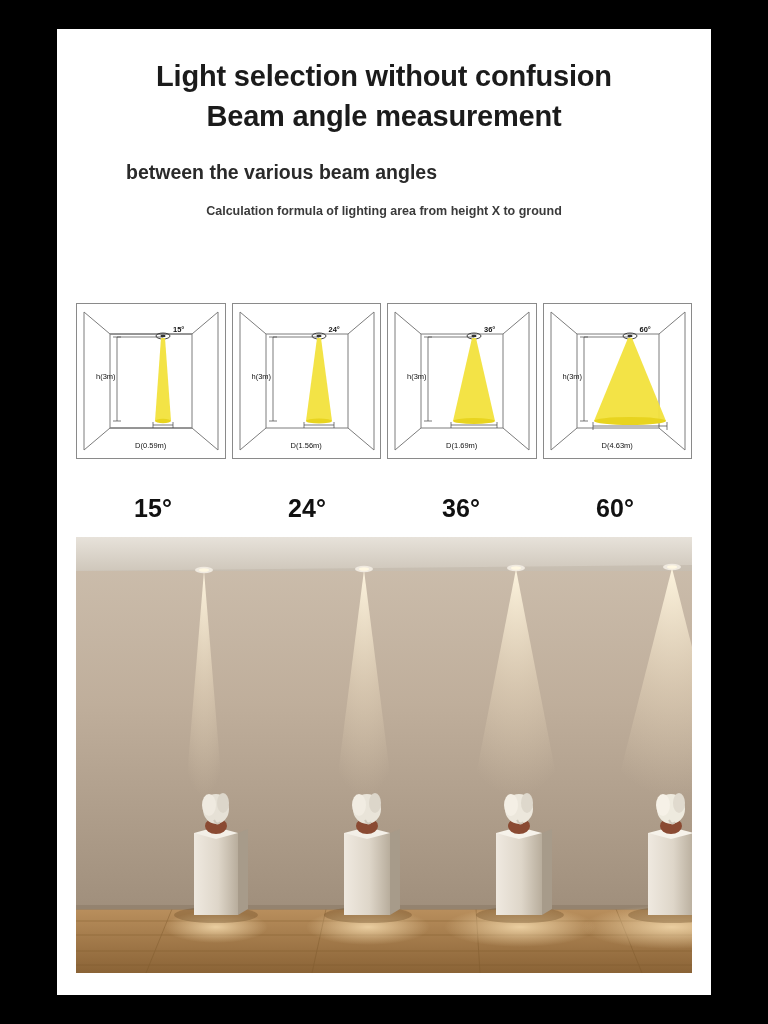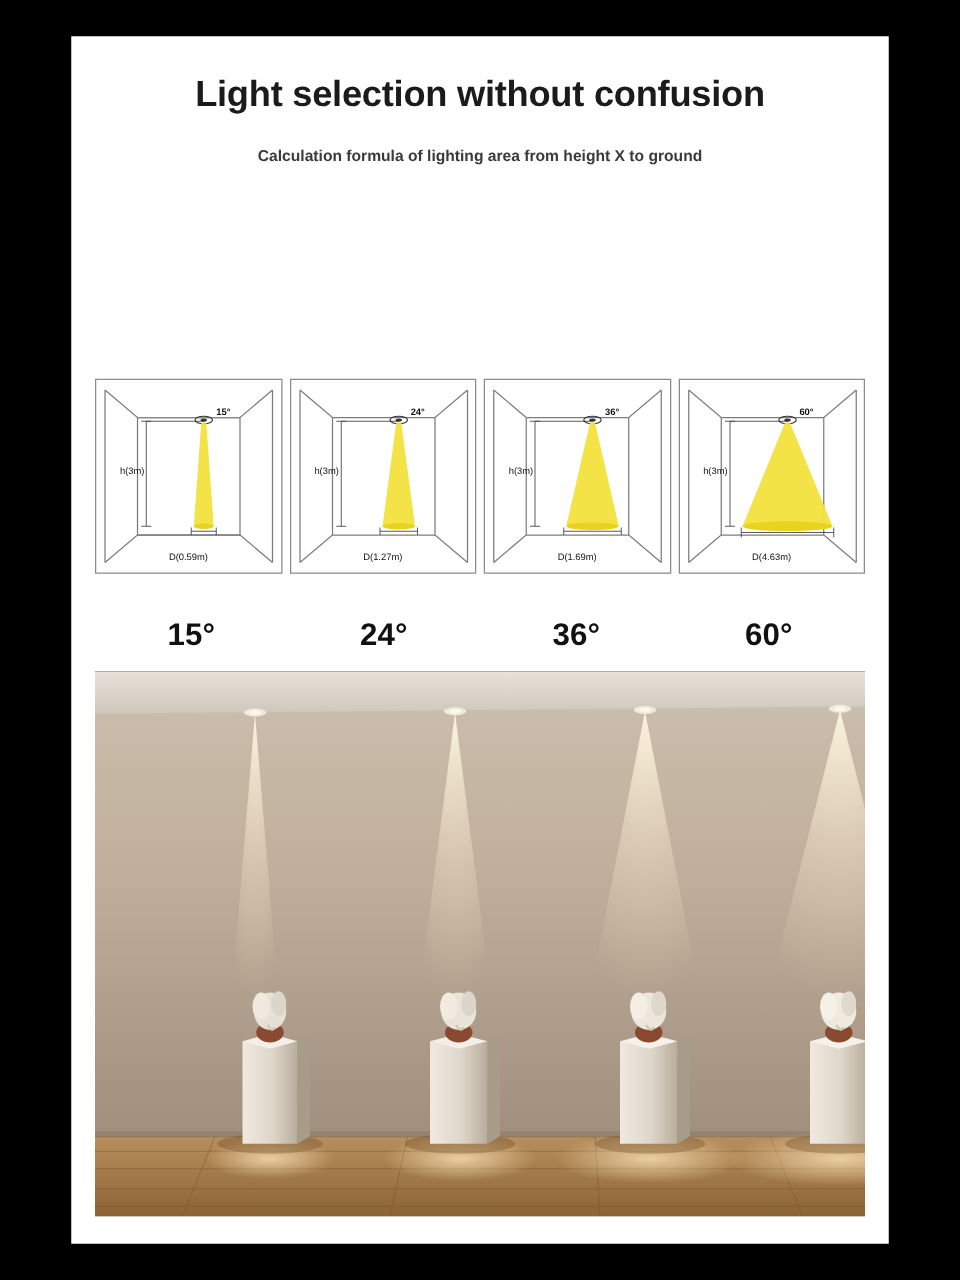--- a/index.html
+++ b/index.html
@@ -126,23 +126,25 @@
   .photo svg { display: block; }
 </style>
 </head>
 <body>
 
 <div class="page">
   <div class="card">
 
     <div class="title-block">
       <div class="title-line">Light selection without confusion</div>
+      <div class="title-line">Beam angle measurement</div>
     </div>
 
     <div class="subtitle-block">
+      <div class="subtitle-line">between the various beam angles</div>
     </div>
 
     <div class="formula-note">Calculation formula of lighting area from height X to ground</div>
 
     <div class="diagram-row">
 
       <div class="room-box">
         <svg class="room-svg" width="148" height="154" viewBox="0 0 148 154">
           <g stroke="#7c7c7c" fill="none" stroke-width="1">
             <rect x="7" y="8" width="134" height="138" fill="#ffffff" stroke="none"></rect>
@@ -208,21 +210,21 @@
           <polygon points="84,34 88,34 99,117 73,117" fill="#f2e23c" opacity="0.95"></polygon>
           <ellipse cx="86" cy="117" rx="13" ry="2.6" fill="#e8d41f"></ellipse>
           <g stroke="#444" stroke-width="0.7">
             <line x1="71" y1="121" x2="101" y2="121"></line>
             <line x1="71" y1="118" x2="71" y2="124"></line>
             <line x1="101" y1="118" x2="101" y2="124"></line>
           </g>
         </svg>
         <div class="ang-label" style="left:96px; top:21px;">24°</div>
         <div class="h-label">h(3m)</div>
-        <div class="d-label">D(1.27m)</div>
+        <div class="d-label">D(1.56m)</div>
       </div>
 
       <div class="room-box">
         <svg class="room-svg" width="148" height="154" viewBox="0 0 148 154">
           <g stroke="#7c7c7c" fill="none" stroke-width="1">
             <polyline points="7,8 33,30 33,124 7,146"></polyline>
             <polyline points="141,8 115,30 115,124 141,146"></polyline>
             <line x1="33" y1="30" x2="115" y2="30"></line>
             <line x1="33" y1="124" x2="115" y2="124"></line>
             <polyline points="7,8 7,146"></polyline>

